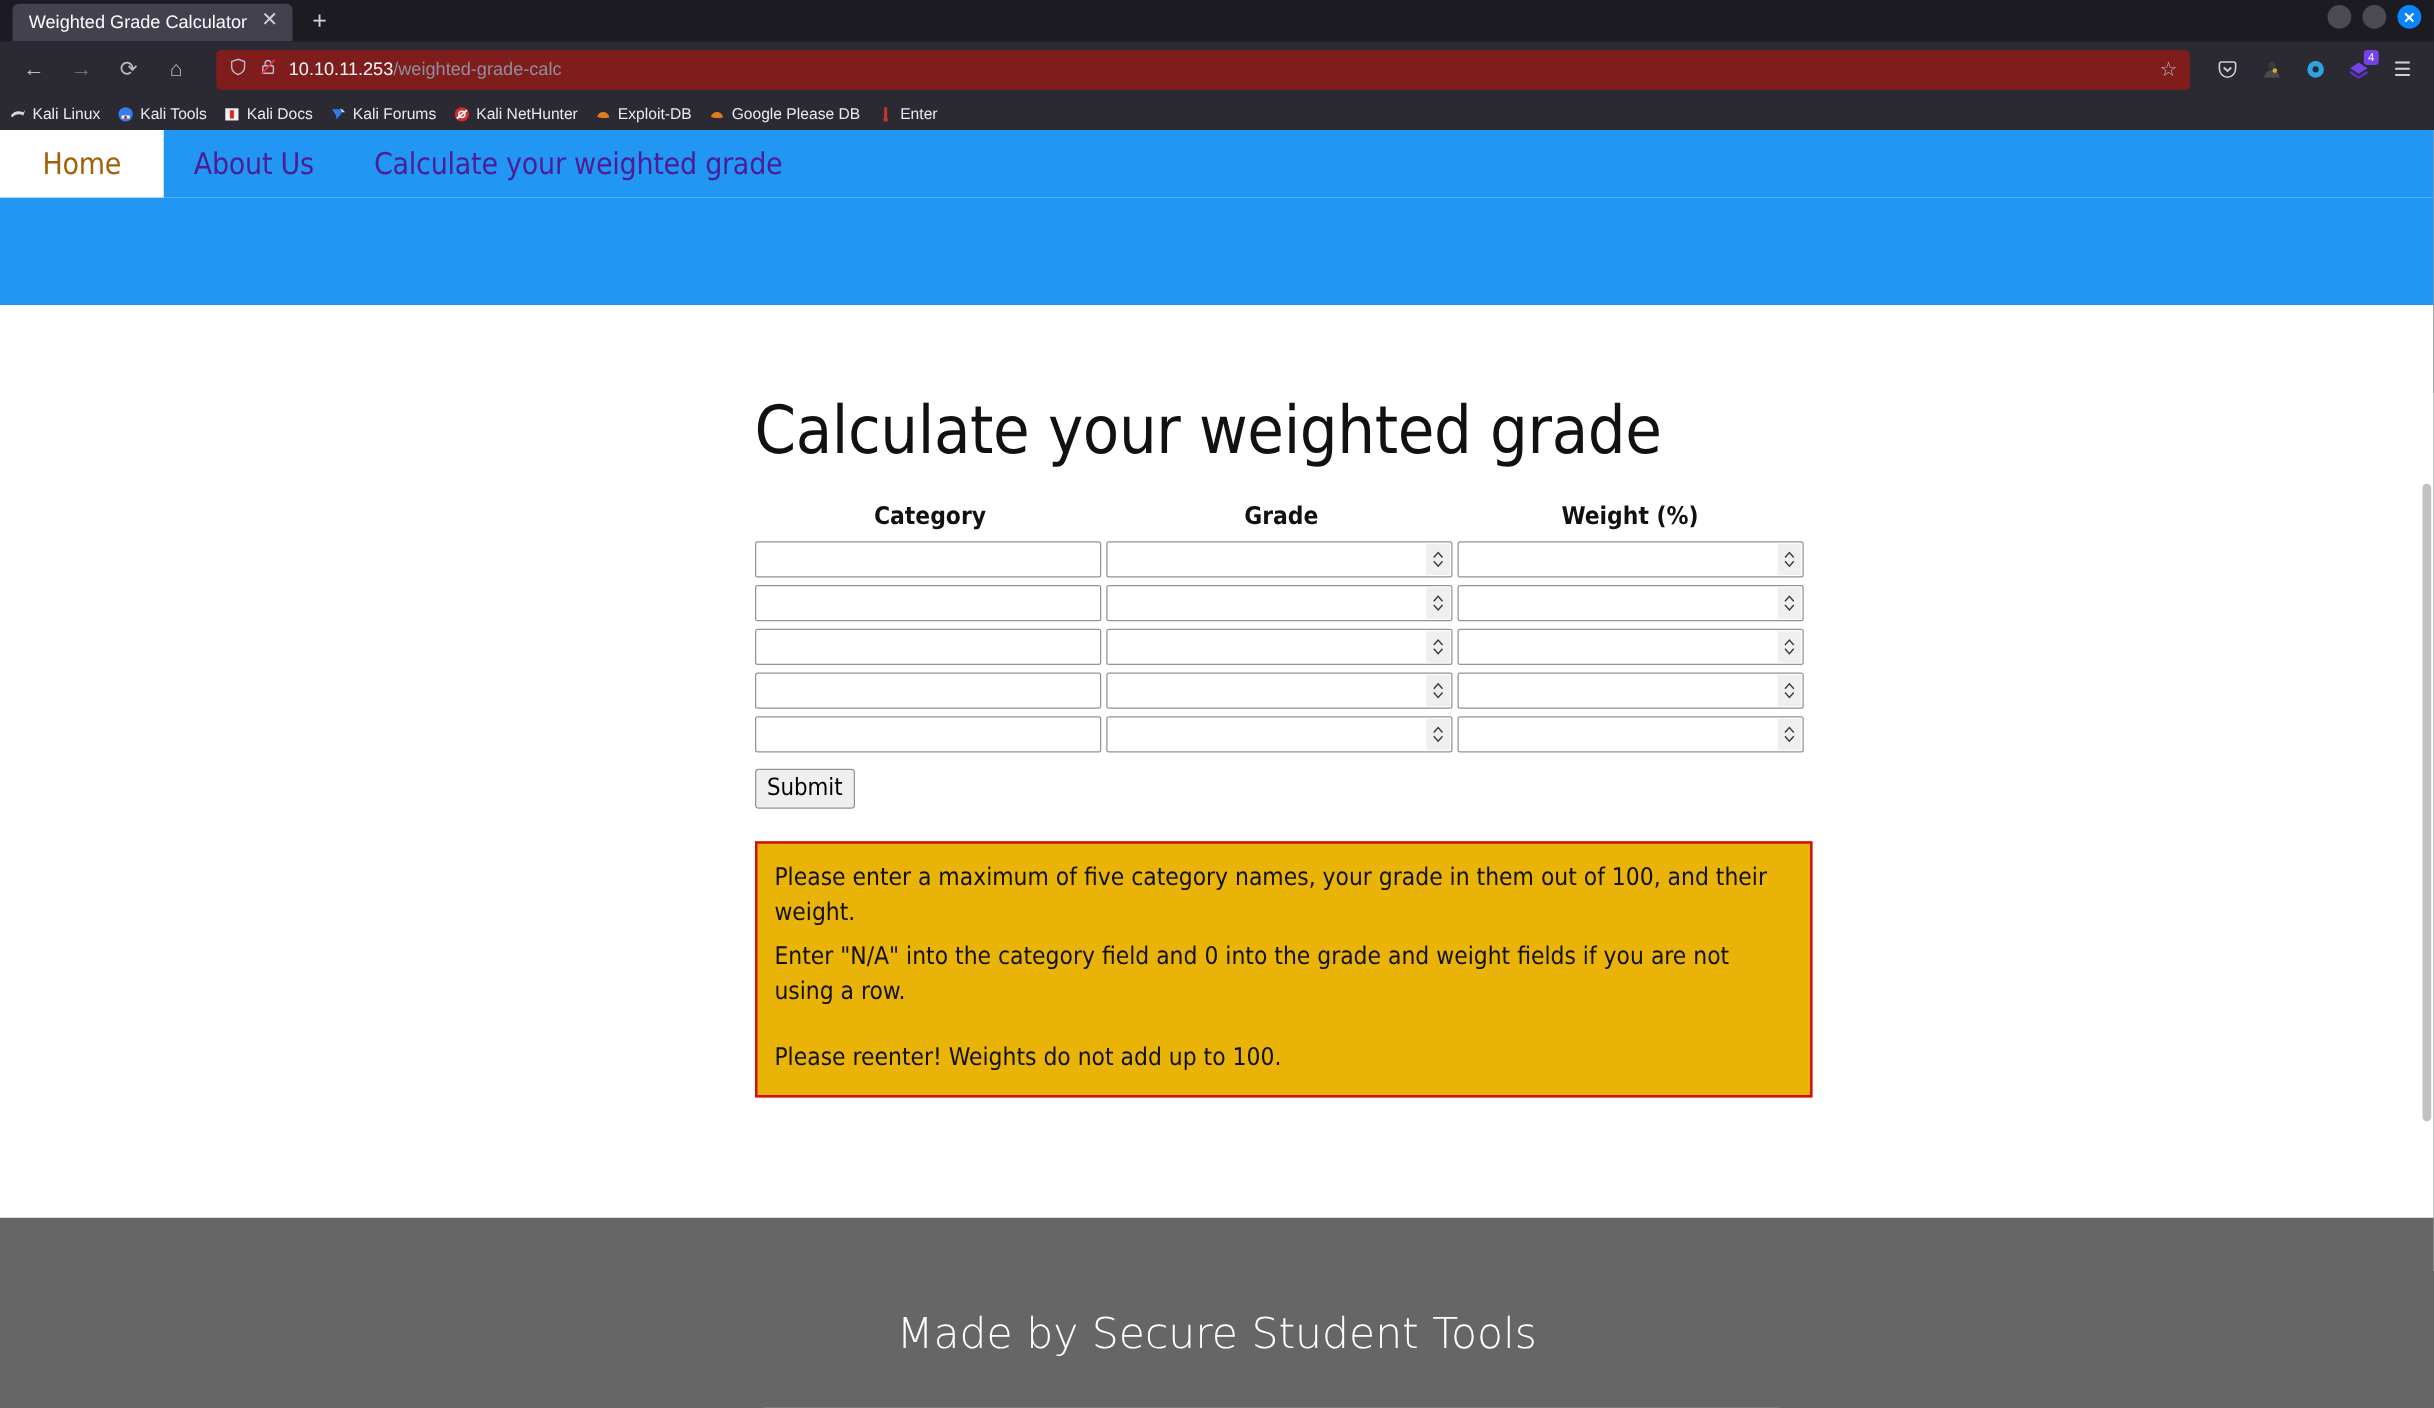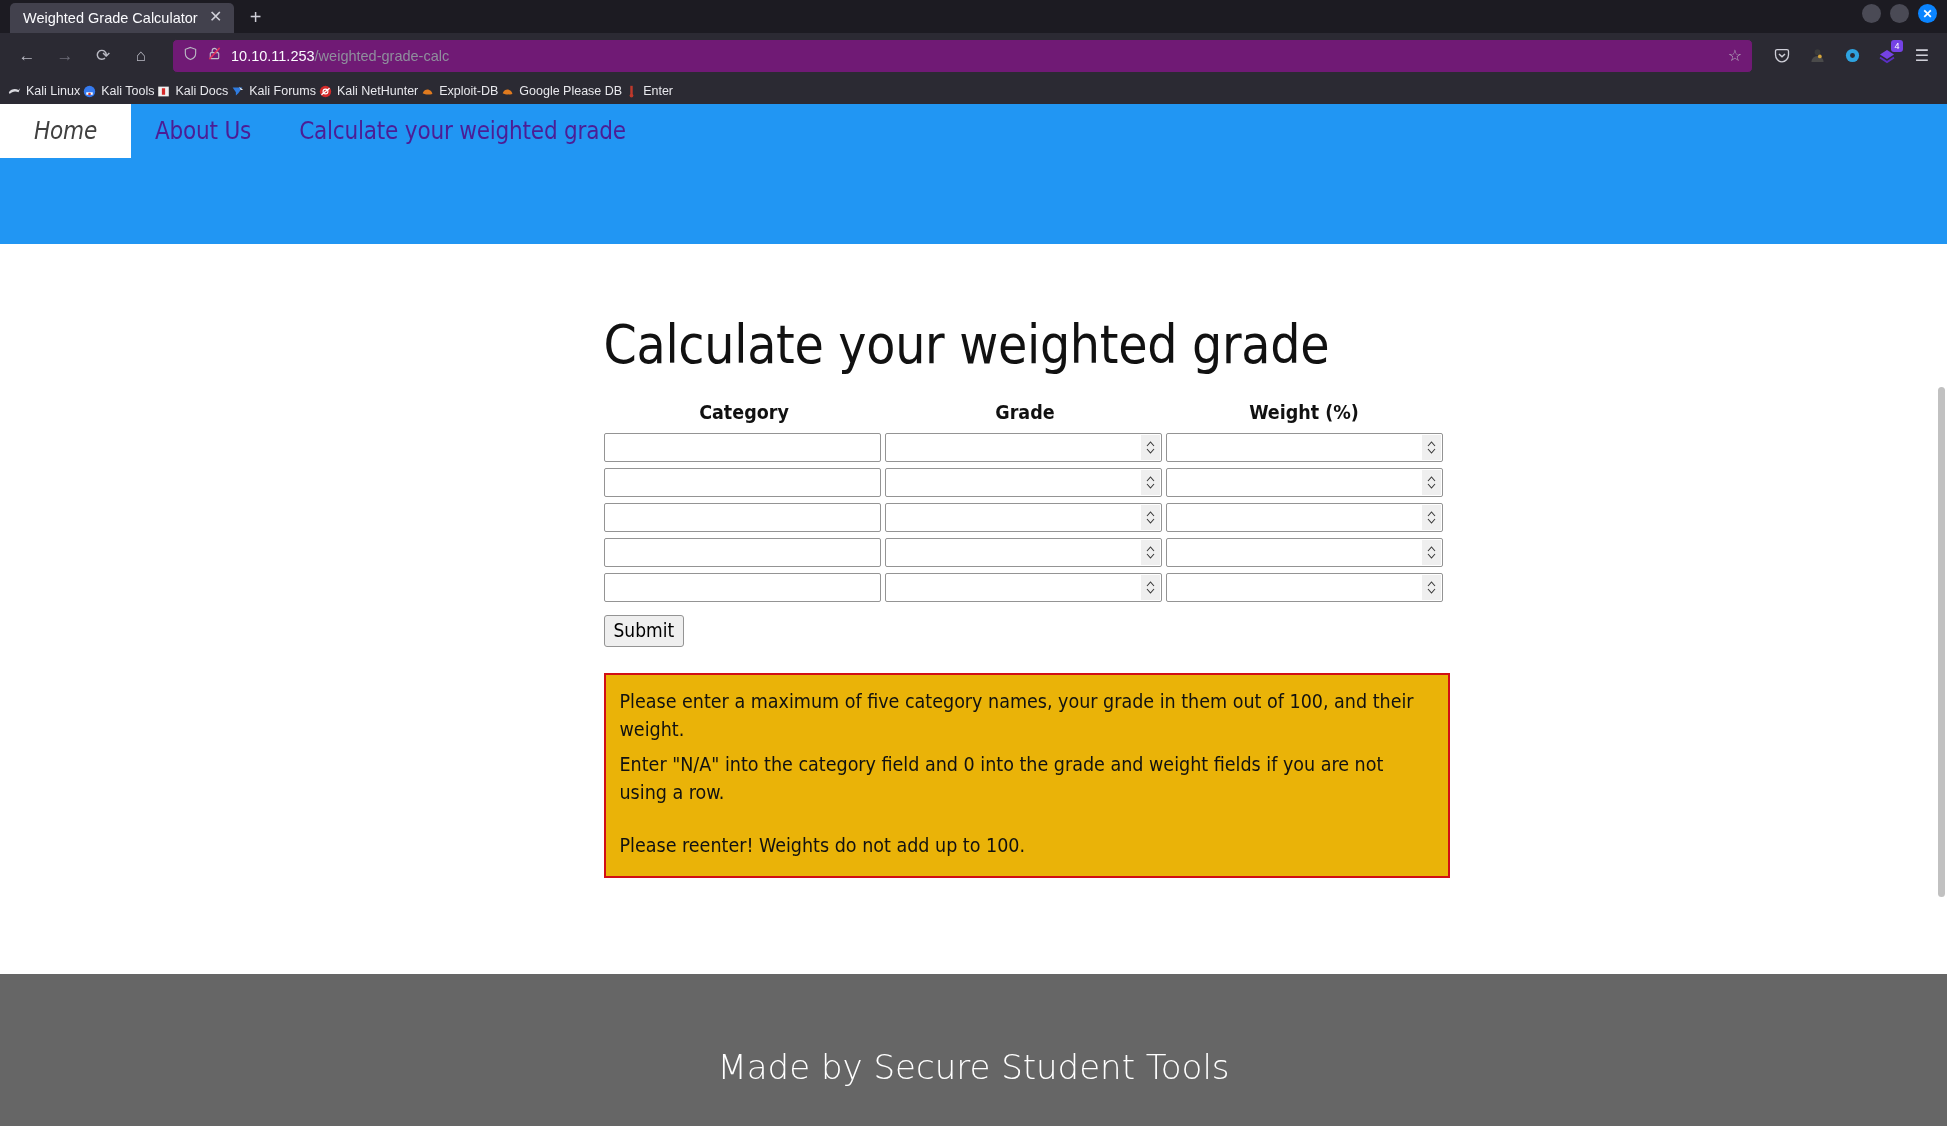--- a/index.html
+++ b/index.html
@@ -44,59 +44,59 @@
   .navbar {
     height: 45px; background: #2b2a33; display: flex; align-items: center;
     padding: 0 10px; gap: 4px; flex: 0 0 45px;
   }
   .navbtn {
     width: 34px; height: 34px; display: flex; align-items: center; justify-content: center;
     color: #b9b9c3; font-size: 17px; border-radius: 4px;
   }
   .navbtn.dim { color: #6d6d78; }
   .urlbar {
-    flex: 1; height: 34px; margin: 0 10px; background: #701a75;
+    flex: 1; height: 34px; margin: 0 10px; background: #7f1d1d;
     border-radius: 5px; display: flex; align-items: center; padding: 0 10px; gap: 9px;
     border: 1px solid #2b2a33;
   }
   .url-text { font-size: 14.5px; color: #fbfbfe; white-space: nowrap; }
   .url-text .path { color: #8f8f9d; }
   .url-star { margin-left: auto; color: #b9b9c3; font-size: 16px; }
   .toolbar-right { display: flex; align-items: center; gap: 5px; }
   .ticon {
     width: 30px; height: 30px; display: flex; align-items: center; justify-content: center;
     color: #cfcfd8; font-size: 16px; position: relative;
   }
   .badge {
     position: absolute; top: -1px; right: -1px; background: #7542e5; color: #fff;
     font-size: 9px; border-radius: 3px; padding: 0 3px; line-height: 12px; min-width: 12px;
     text-align: center;
   }
 
   .bookmarks {
     height: 26px; background: #2b2a33; display: flex; 
-    padding: 0 8px; gap: 3px; flex: 0 0 26px;
+    padding: 0 8px; gap: 14px; flex: 0 0 26px;
   }
   .bm { display: flex; align-items: center; gap: 5px; color: #e8e8ed; font-size: 12.5px;
         white-space: nowrap; }
   .bm-ico { width: 13px; height: 13px; flex: 0 0 13px; display: block; }
 
   
   .viewport {
     flex: 1; background: #ffffff; position: relative; overflow: hidden;
   }
   .sitenav {
     background: #2196f3; height: 54px; display: flex; align-items: stretch;
   }
   .navitem {
     display: flex; align-items: center; padding: 0 24px;
     color: #4c1d95; font-size: 24px; font-family: "DejaVu Sans", sans-serif;
     font-stretch: condensed; letter-spacing: -0.2px;
   }
-  .navitem.active { background: #ffffff; color: #404040; padding: 0 34px; font-style: italic; }
+  .navitem.active { background: #ffffff; color: #a16207; padding: 0 34px; }
   .hero { background: #2196f3; height: 86px; }
 
   .page { background: #ffffff; padding-top: 0; height: 660px; position: relative; }
   .container { width: 860px; margin: 0 auto; padding-left: 60px; }
 
   h1.title {
     font-family: "DejaVu Sans", sans-serif; font-stretch: condensed;
     font-weight: 400; font-size: 53px; color: #111111;
     margin: 70px 0 26px 0; letter-spacing: -0.3px;
   }

